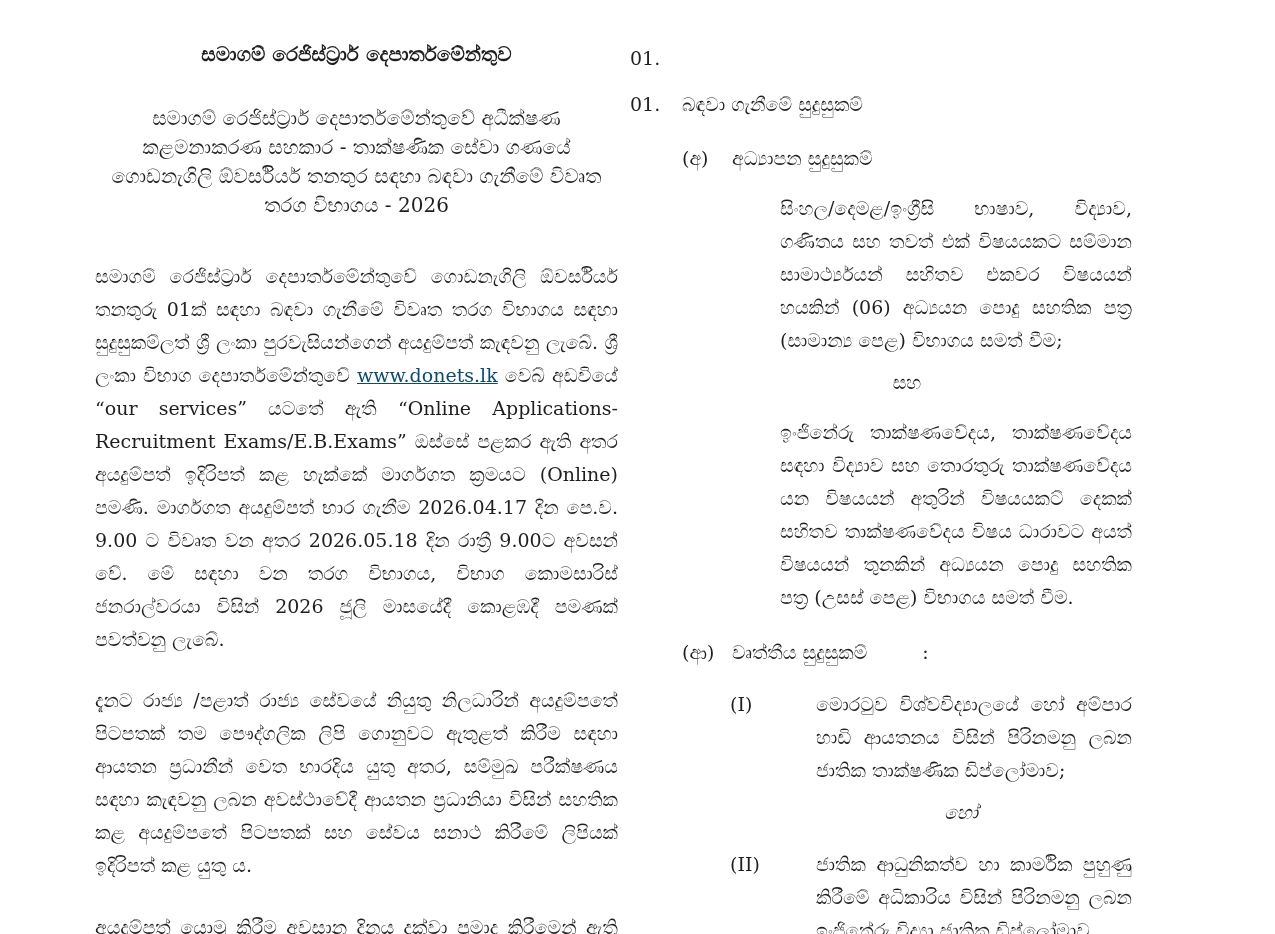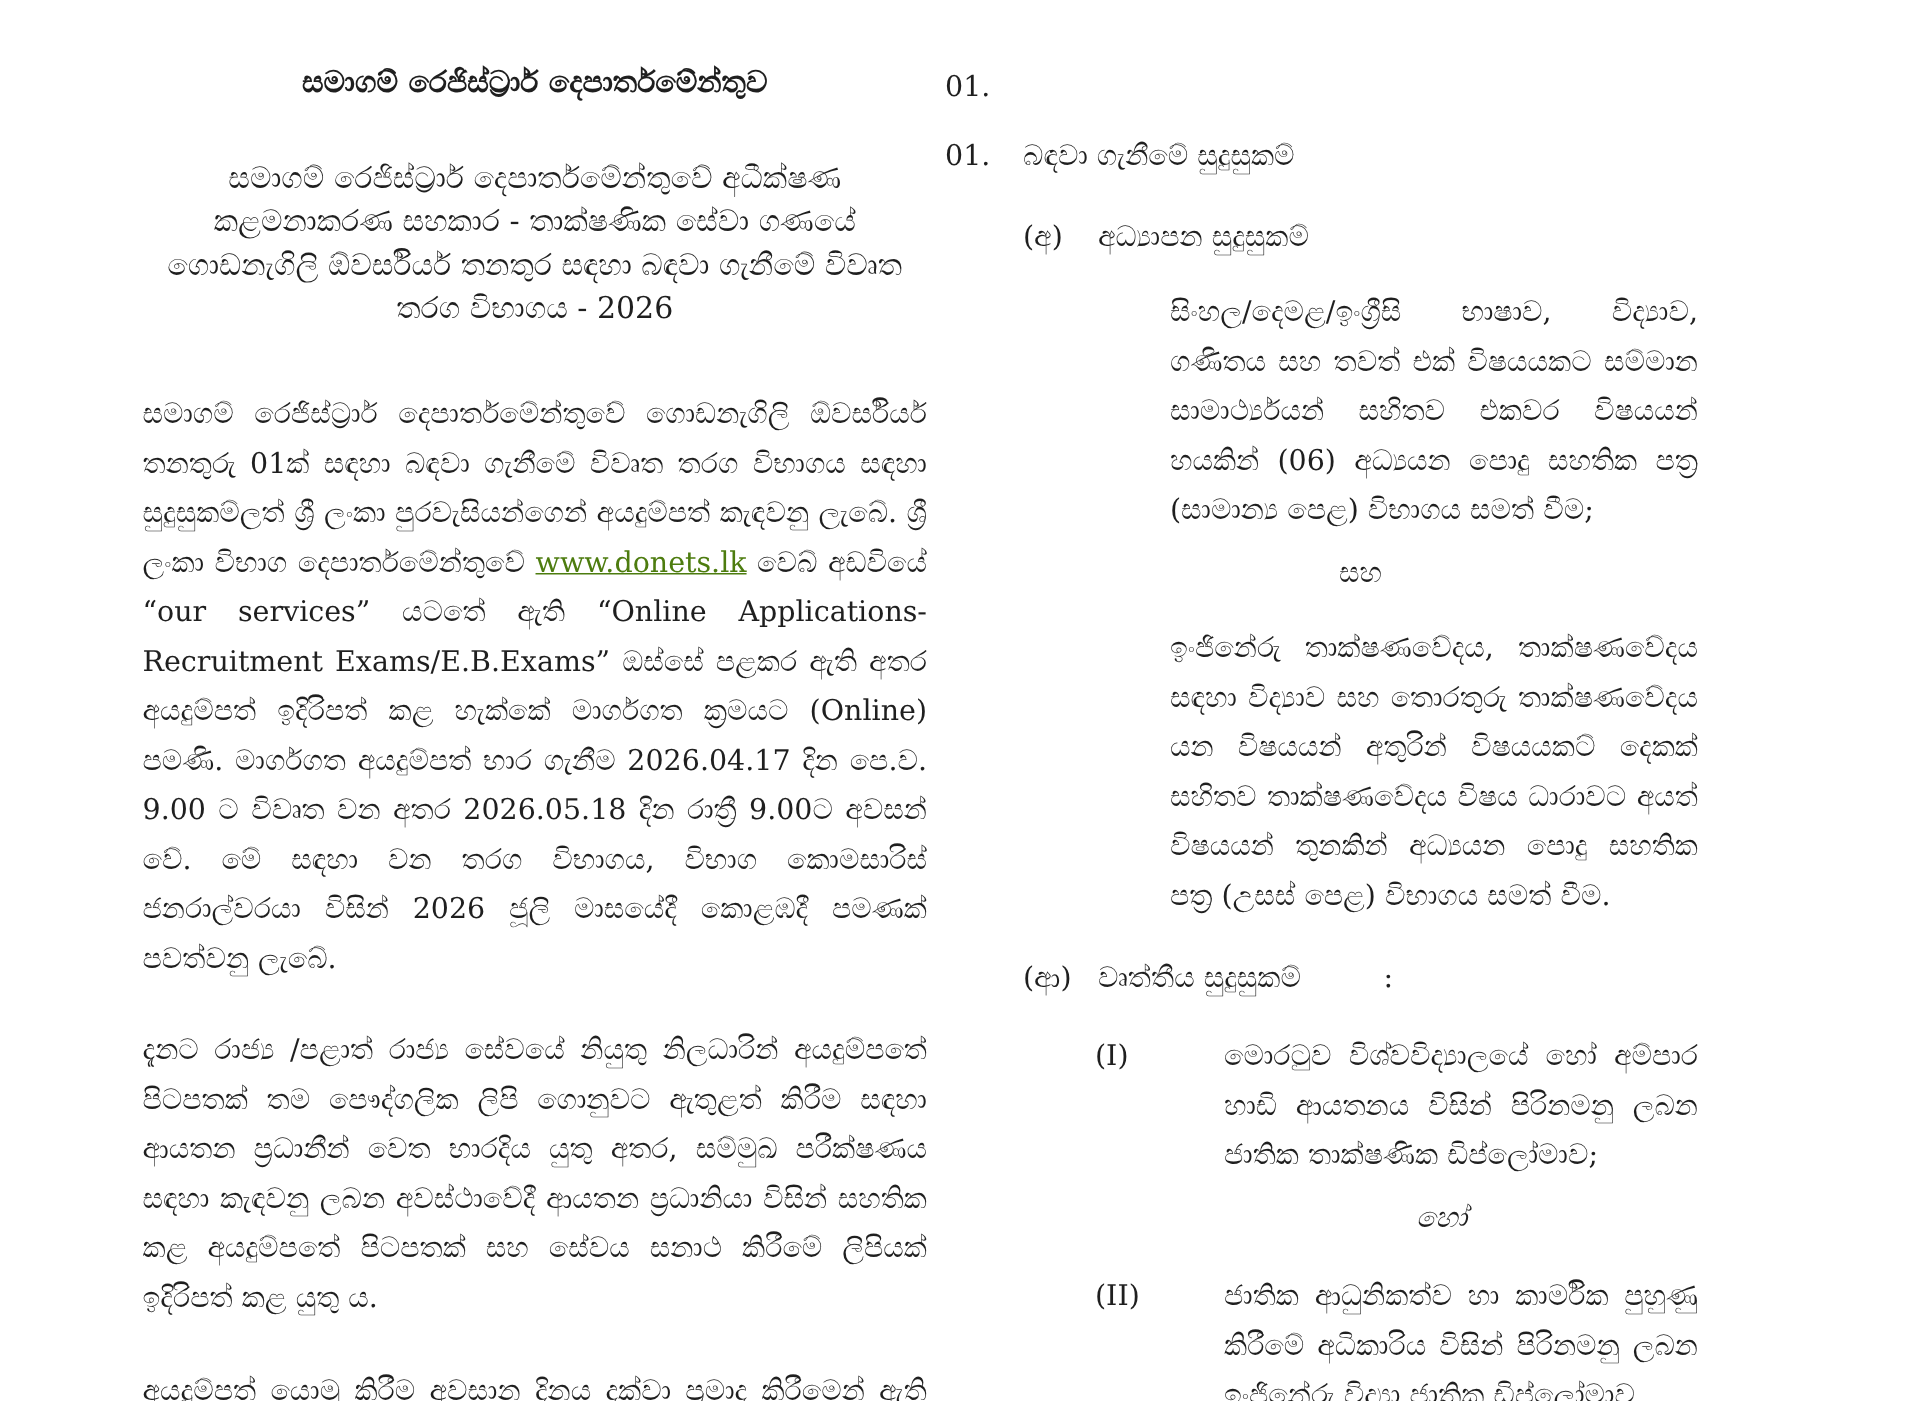--- a/index.html
+++ b/index.html
@@ -45,21 +45,21 @@
   }
   .para {
     text-align: justify;
     font-size: 19px;
     line-height: 33px;
   }
   .p1 { margin-top: 40px; }
   .p2 { margin-top: 28px; }
   .p3 { margin-top: 29px; }
   .link {
-    color: #4d7c0f;
+    color: #0c4a6e;
     text-decoration: underline;
     cursor: pointer;
     margin-top: 20px;
   }
   
   .num-row {
     display: flex;
     font-size: 19px;
     line-height: 32px;
   }

